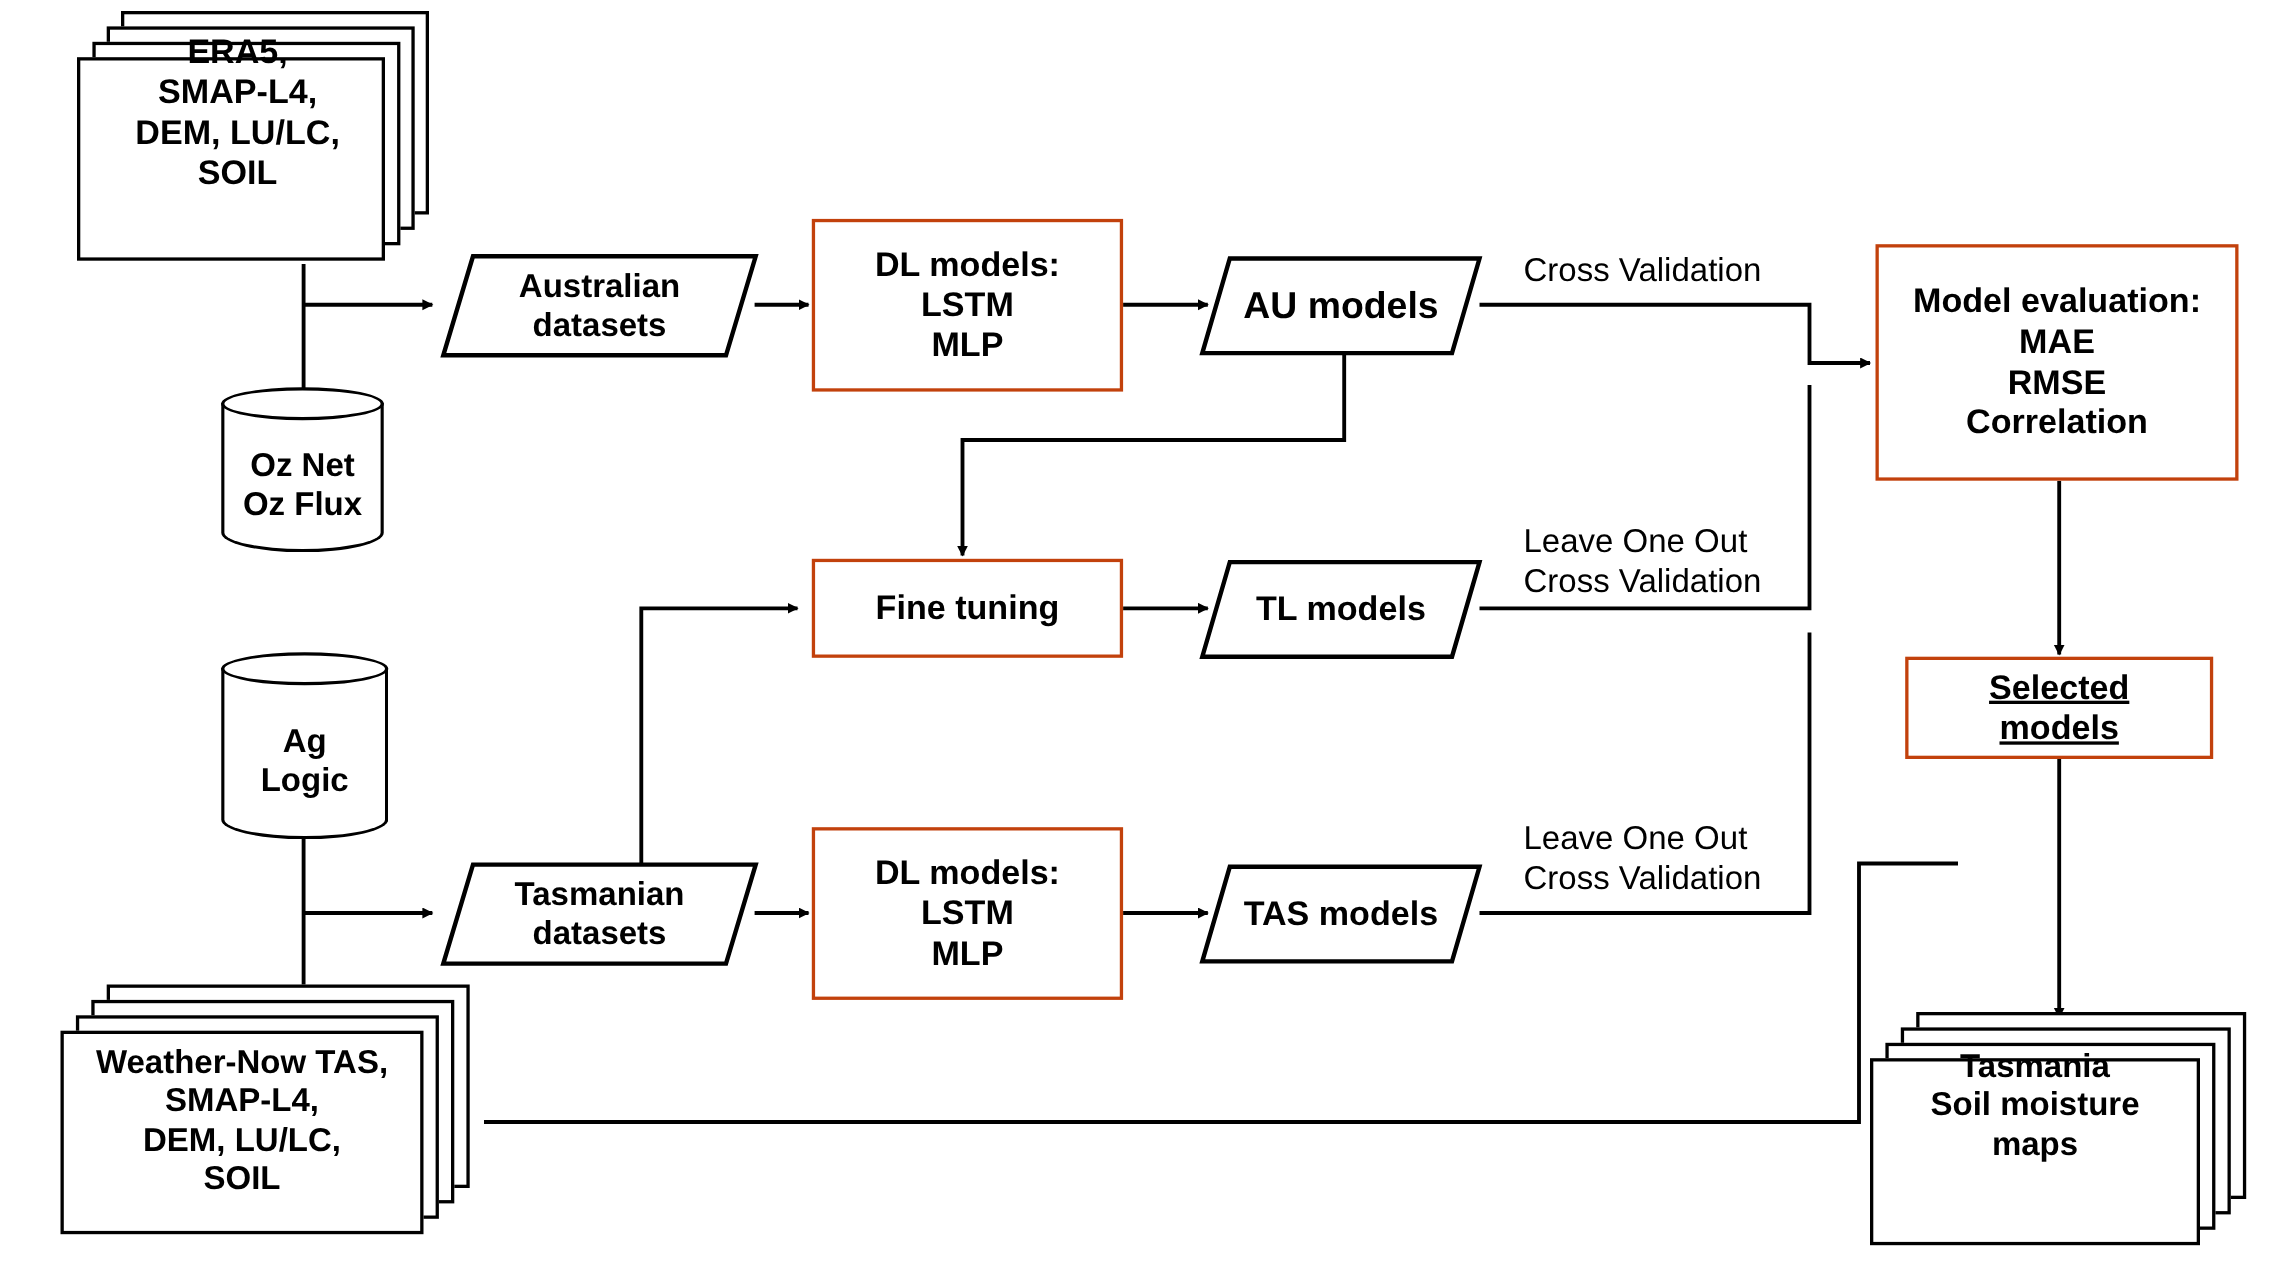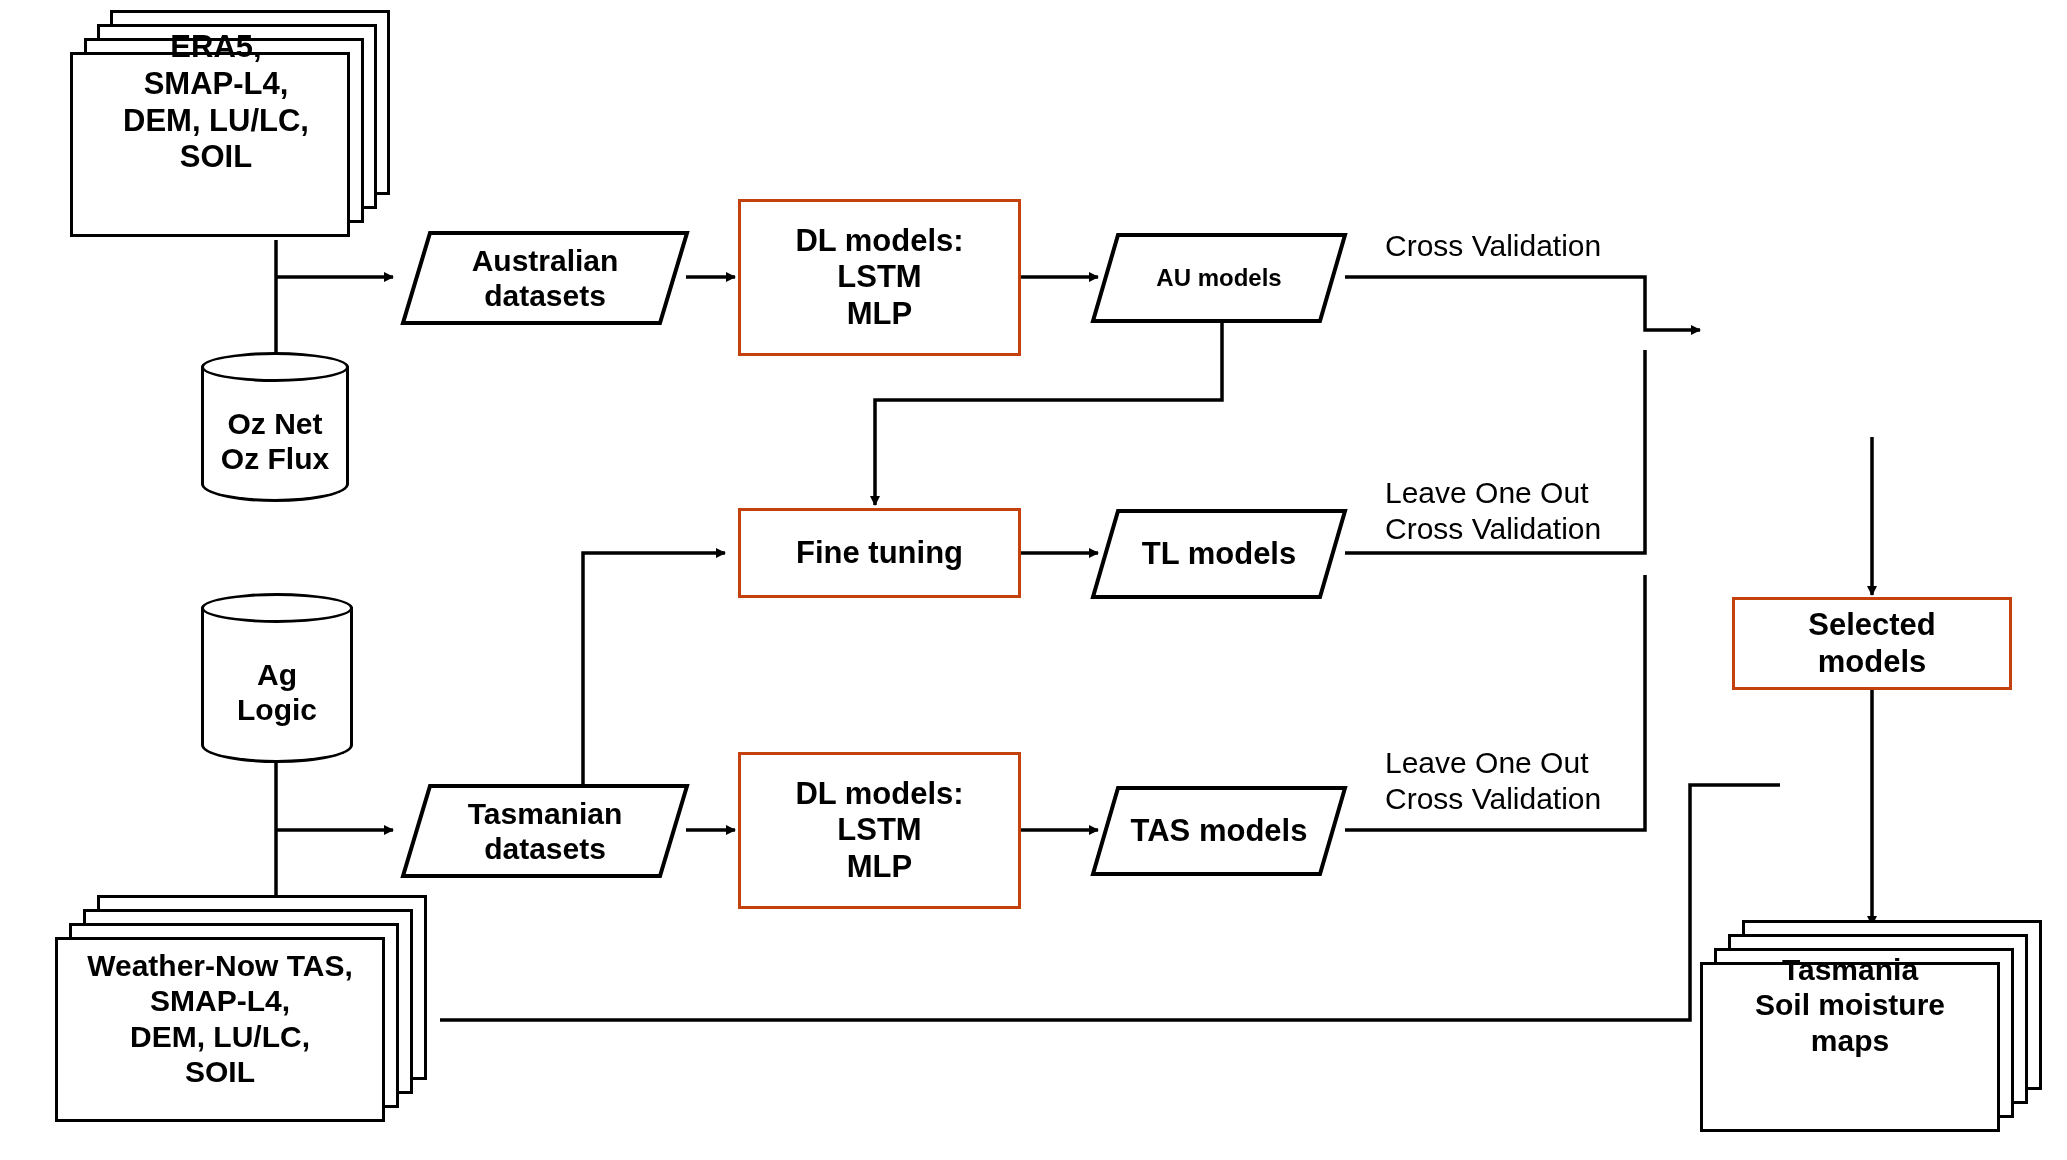--- a/index.html
+++ b/index.html
@@ -210,41 +210,47 @@
   <div class="node rect" style="left:738px; top:199px; width:283px; height:157px; font-size:31px;">
     <span>DL models:
 LSTM
 MLP</span>
   </div>
 
   <div class="node para" style="left:1090px; top:232px; width:258px; height:92px;">
     <svg viewBox="0 0 258 92" preserveAspectRatio="none">
       <polygon points="28,3 255,3 230,89 3,89" fill="#ffffff" stroke="#000000" stroke-width="4" vector-effect="non-scaling-stroke"></polygon>
     </svg>
-    <div class="para-label" style="font-size:24px;">AU models</div>
+    <div class="para-label" style="font-size:34px;">AU models</div>
   </div>
 
   <div class="edge-label" style="left:1385px; top:228px; font-size:30px;">Cross Validation</div>
 
+  <div class="node rect" style="left:1705px; top:222px; width:330px; height:215px; font-size:31px;">
+    <span>Model evaluation:
+MAE
+RMSE
+Correlation</span>
+  </div>
 
   <div class="node rect" style="left:738px; top:508px; width:283px; height:90px; font-size:31px;text-align:center;">
     <span>Fine tuning</span>
   </div>
 
   <div class="node para" style="left:1090px; top:508px; width:258px; height:92px;">
     <svg viewBox="0 0 258 92" preserveAspectRatio="none">
       <polygon points="28,3 255,3 230,89 3,89" fill="#ffffff" stroke="#000000" stroke-width="4" vector-effect="non-scaling-stroke"></polygon>
     </svg>
     <div class="para-label" style="font-size:31px;">TL models</div>
   </div>
 
   <div class="edge-label" style="left:1385px; top:475px; font-size:30px;">Leave One Out
 Cross Validation</div>
 
-  <div class="node rect" style="left:1732px; top:597px; width:280px; height:93px; font-size:31px;">
+  <div class="node rect" style="left:1732px; top:597px; width:280px; height:93px; font-size:31px;text-decoration:underline;">
     <span>Selected
 models</span>
   </div>
 
   <div class="node cyl" style="left:201px; top:593px; width:152px; height:170px;">
     <div class="body"></div>
     <div class="top"></div>
     <div class="cyl-label" style="font-size:30px;">Ag
 Logic</div>
   </div>

